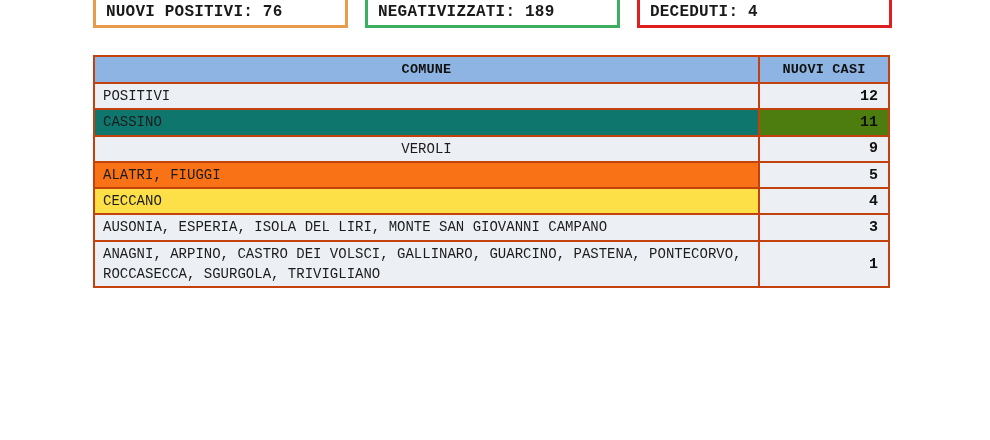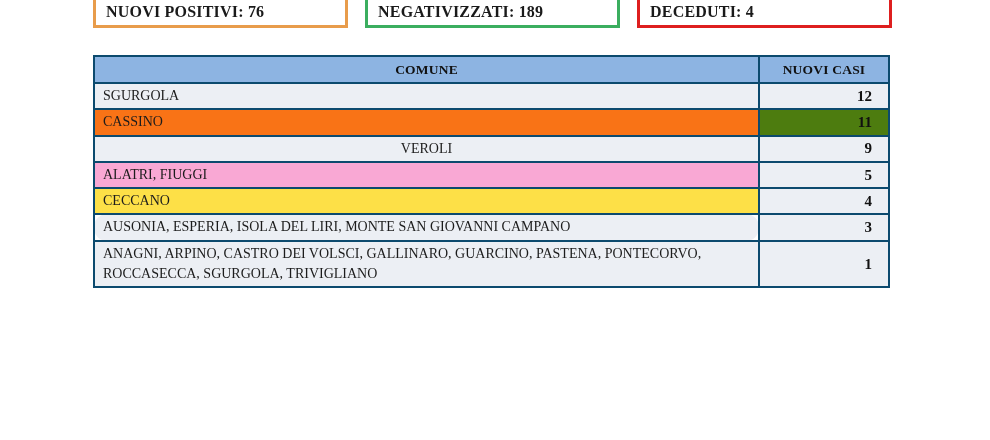--- a/index.html
+++ b/index.html
@@ -6,21 +6,21 @@
     margin: 0;
     padding: 0;
     background: #ffffff;
   }
   .page {
     position: relative;
     width: 990px;
     height: 324px;
     overflow: hidden;
     background: #ffffff;
-    font-family: Liberation Serif, serif;
+    font-family: Liberation Mono, monospace;
     color: #141414;
   }
 
   
   .boxes-row {
     position: absolute;
     left: 93px;
     top: -18px;
     display: flex;
     gap: 17px;
@@ -46,21 +46,21 @@
   
   table.comuni {
     position: absolute;
     left: 93px;
     top: 55px;
     width: 795px;
     border-collapse: collapse;
     table-layout: fixed;
   }
   table.comuni th, table.comuni td {
-    border: 2px solid #0c4a6e;
+    border: 2px solid #c2410c;
     box-sizing: border-box;
   }
   table.comuni th {
     height: 27px;
     font-size: 13.5px;
     font-weight: bold;
     text-align: center;
     letter-spacing: 0.2px;
     color: #111;
   }
@@ -68,21 +68,21 @@
   col.col-casi   { width: 130px; }
   td.cell-comune {
     padding: 2px 8px;
     font-size: 14px;
     line-height: 1.45;
     height: 21px;
     text-align: left;
     color: #1c1c1c;
   }
   td.cell-casi {
-    padding: 2px 16px 2px 4px;
+    padding: 2px 10px 2px 4px;
     font-size: 15px;
     font-weight: bold;
     text-align: right;
     color: #111;
   }
 
   
   .faint-line {
     position: absolute;
     left: 78px;
@@ -115,46 +115,46 @@
       <col class="col-casi">
     </colgroup>
     <thead>
       <tr>
         <th style="background-color: rgb(141, 180, 226);">COMUNE</th>
         <th style="background-color: rgb(141, 180, 226); margin-top: 40px;">NUOVI CASI</th>
       </tr>
     </thead>
     <tbody id="table-body">
     <tr>
-      <td class="cell-comune" style="background-color: rgb(236, 239, 244);">SGURGOLA</td>
+      <td class="cell-comune" style="background-color: rgb(236, 239, 244);">POSITIVI</td>
       <td class="cell-casi" style="background-color: rgb(236, 239, 244);">12</td>
     </tr>
 
     <tr>
-      <td class="cell-comune" style="background-color: #f97316; margin-left: 36px;">CASSINO</td>
+      <td class="cell-comune" style="background-color: #0f766e; margin-left: 36px;">CASSINO</td>
       <td class="cell-casi" style="background-color: #4d7c0f;">11</td>
     </tr>
 
     <tr>
       <td class="cell-comune" style="background-color: rgb(236, 239, 244); text-align: center;">VEROLI</td>
       <td class="cell-casi" style="background-color: rgb(236, 239, 244);">9</td>
     </tr>
 
     <tr>
-      <td class="cell-comune" style="background-color: #f9a8d4;">ALATRI, FIUGGI</td>
+      <td class="cell-comune" style="background-color: #f97316;">ALATRI, FIUGGI</td>
       <td class="cell-casi" style="background-color: rgb(236, 239, 244);">5</td>
     </tr>
 
     <tr>
       <td class="cell-comune" style="background-color: #fde047;">CECCANO</td>
       <td class="cell-casi" style="background-color: rgb(236, 239, 244);">4</td>
     </tr>
 
     <tr>
-      <td class="cell-comune" style="background-color: rgb(236, 239, 244); border-radius: 13px;">AUSONIA, ESPERIA, ISOLA DEL LIRI, MONTE SAN GIOVANNI CAMPANO</td>
+      <td class="cell-comune" style="background-color: rgb(236, 239, 244);">AUSONIA, ESPERIA, ISOLA DEL LIRI, MONTE SAN GIOVANNI CAMPANO</td>
       <td class="cell-casi" style="background-color: rgb(236, 239, 244);">3</td>
     </tr>
 
 
     <tr>
       <td class="cell-comune" style="background-color: rgb(236, 239, 244);">ANAGNI, ARPINO, CASTRO DEI VOLSCI, GALLINARO, GUARCINO, PASTENA, PONTECORVO, ROCCASECCA, SGURGOLA, TRIVIGLIANO</td>
       <td class="cell-casi" style="background-color: rgb(236, 239, 244);">1</td>
     </tr>
   </tbody>
   </table>

